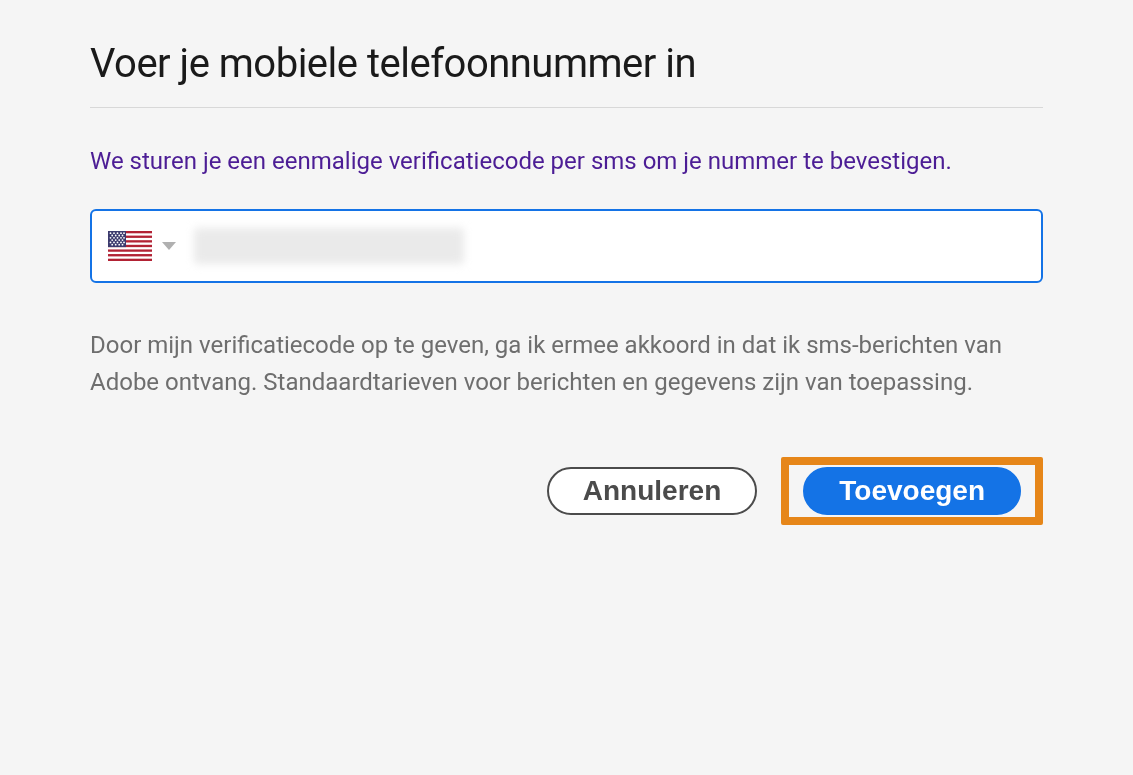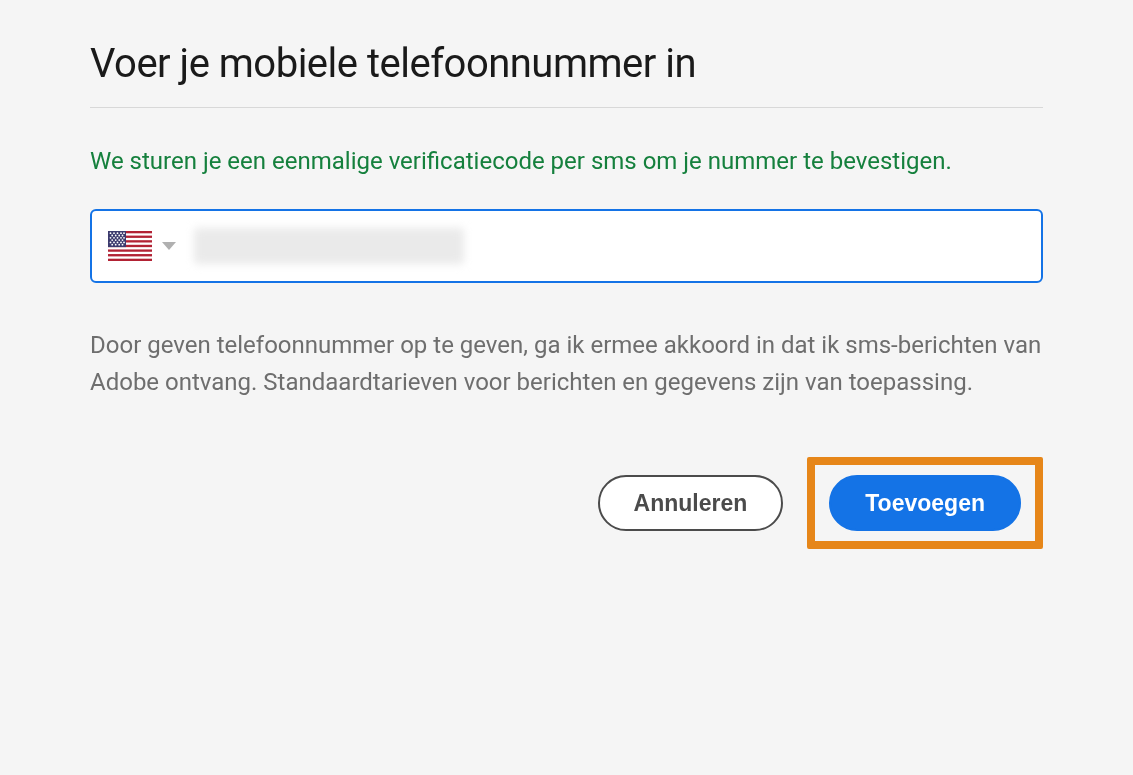--- a/index.html
+++ b/index.html
@@ -24,21 +24,21 @@
       margin-bottom: 20px;
       letter-spacing: -0.5px;
     }
     .divider {
       border: none;
       border-top: 1px solid #d8d8d8;
       margin-bottom: 36px;
     }
     .description {
       font-size: 24px;
-      color: #15803d;
+      color: #4c1d95;
       line-height: 1.45;
       margin-bottom: 30px;
     }
     .phone-field {
       display: flex;
       align-items: center;
       border: 2px solid #1473e6;
       border-radius: 6px;
       background: #ffffff;
       padding: 10px 16px;
@@ -77,43 +77,43 @@
       line-height: 1.55;
       margin-bottom: 56px;
     }
     .button-row {
       display: flex;
       justify-content: flex-end;
       align-items: center;
       gap: 24px;
     }
     .btn {
-      height: 56px;
+      height: 48px;
       padding: 0 34px;
       border-radius: 28px;
-      font-size: 23px;
+      font-size: 28px;
       font-weight: 700;
       cursor: pointer;
       display: inline-flex;
       align-items: center;
       justify-content: center;
     }
     .btn-cancel {
       background: #ffffff;
       color: #4b4b4b;
       border: 2px solid #4b4b4b;
     }
     .btn-primary {
       background: #1473e6;
       color: #ffffff;
       border: 2px solid #1473e6;
     }
     .highlight-box {
       border: 8px solid #e68619;
-      padding: 10px 14px;
+      padding: 2px 14px;
       border-radius: 2px;
       display: inline-flex;
       align-items: center;
       justify-content: center;
     }
   </style>
 </head>
 <body>
 
 <div class="dialog">
@@ -165,21 +165,21 @@
               <circle cx="11.2" cy="13.7" r="0.9"></circle>
               <circle cx="14.5" cy="13.7" r="0.9"></circle>
           </g>
         </svg>
       </span>
       <span class="caret"></span>
     </div>
     <div class="phone-blur" aria-label=""></div>
   </div>
 
-  <p class="disclaimer">Door geven telefoonnummer op te geven, ga ik ermee akkoord in dat ik sms-berichten van Adobe ontvang. Standaardtarieven voor berichten en gegevens zijn van toepassing.</p>
+  <p class="disclaimer">Door mijn verificatiecode op te geven, ga ik ermee akkoord in dat ik sms-berichten van Adobe ontvang. Standaardtarieven voor berichten en gegevens zijn van toepassing.</p>
 
   <div class="button-row">
     <button class="btn btn-cancel">Annuleren</button>
     <div class="highlight-box">
       <button class="btn btn-primary">Toevoegen</button>
     </div>
   </div>
 
 </div>
 

